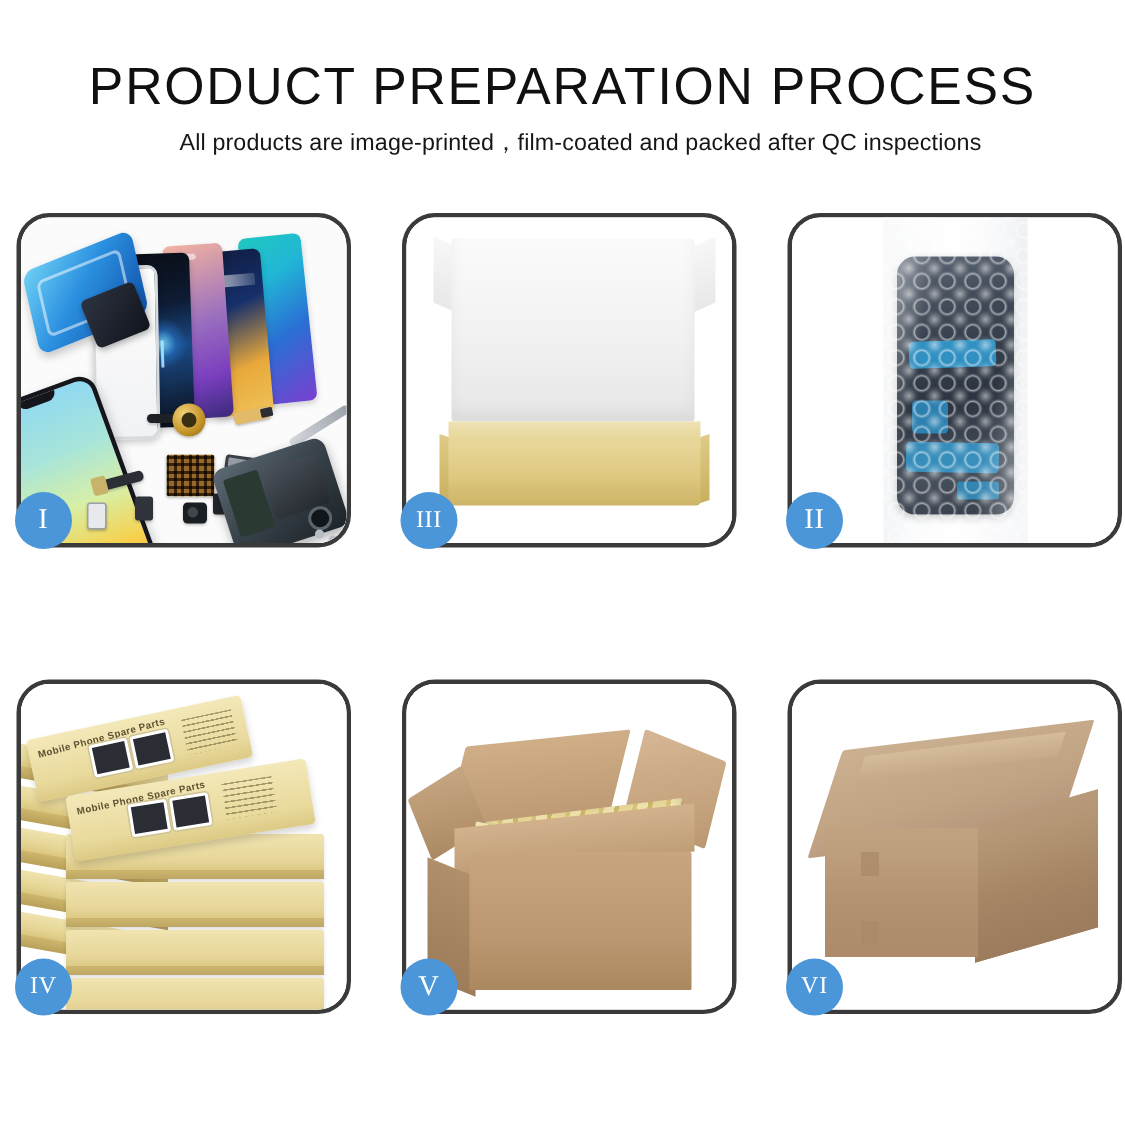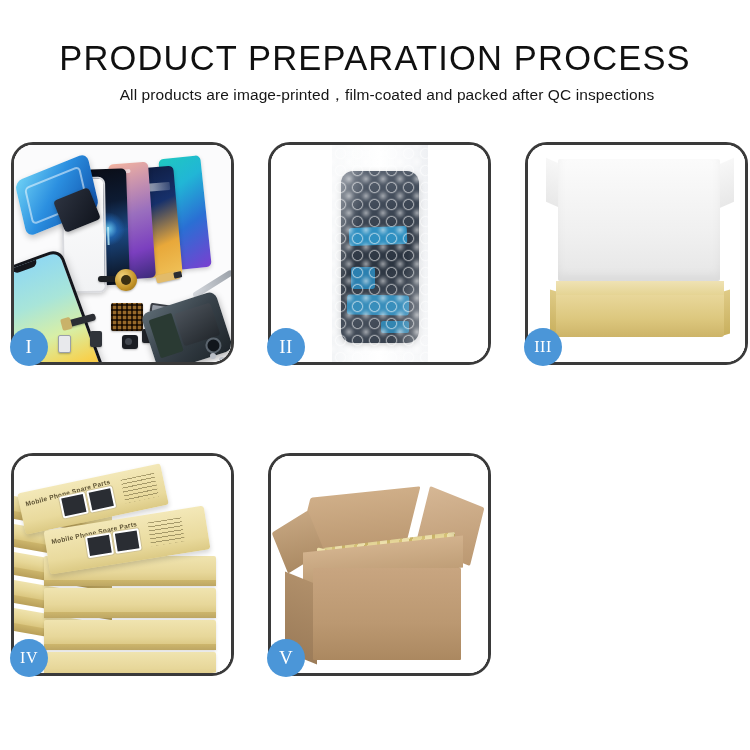--- a/index.html
+++ b/index.html
@@ -467,54 +467,54 @@
               <i></i>
             </div>
         </div>
       </div>
       <div class="badge">I</div>
     </div>
 
     <div class="panel">
       <div class="panel-inner">
         <div class="scene">
-          <div class="p2bg"></div>
-          <div class="bagwrap">
-            <div class="phantom">
-              <span class="blue1"></span>
-                <span class="blue2"></span>
-              <span class="blue3"></span>
-                <span class="blue4"></span>
-            </div>
-            <div class="bubbles"></div>
-            <div class="bagsheen"></div>
-          </div>
-        </div>
-      </div>
-      <div class="badge">II</div>
-    </div>
-
-    <div class="panel">
-      <div class="panel-inner">
-        <div class="scene">
           <div class="p3bg"></div>
           <div class="lidflapL"></div>
           <div class="lidflapR"></div>
           <div class="lidback"></div>
           <div class="contents">
             <span class="blu"></span>
               <span class="blu2"></span>
           </div>
           <div class="trayleft"></div>
           <div class="trayright"></div>
           <div class="traytop"></div>
           <div class="trayfront"></div>
         </div>
       </div>
       <div class="badge wide">III</div>
+    </div>
+
+    <div class="panel">
+      <div class="panel-inner">
+        <div class="scene">
+          <div class="p2bg"></div>
+          <div class="bagwrap">
+            <div class="phantom">
+              <span class="blue1"></span>
+                <span class="blue2"></span>
+              <span class="blue3"></span>
+                <span class="blue4"></span>
+            </div>
+            <div class="bubbles"></div>
+            <div class="bagsheen"></div>
+          </div>
+        </div>
+      </div>
+      <div class="badge">II</div>
     </div>
 
     <div class="panel">
       <div class="panel-inner">
         <div class="scene">
           <div class="p4bg"></div>
           <div class="stack">
             <div class="sb bl1">
                 <span class="face"></span>
                 <span class="edge"></span>
@@ -569,15 +569,29 @@
           <div class="inner-goods"></div>
           <div class="inner-goods2"></div>
           <div class="carton-topface"></div>
           <div class="carton-left"></div>
           <div class="carton-body"></div>
         </div>
       </div>
       <div class="badge">V</div>
     </div>
 
+    <div class="panel">
+      <div class="panel-inner">
+        <div class="scene">
+          <div class="p6bg"></div>
+          <div class="sealed-top"></div>
+          <div class="sealed-tape"></div>
+          <div class="sealed-right"></div>
+          <div class="sealed-front"></div>
+          <div class="seal-mark m1"></div>
+          <div class="seal-mark m2"></div>
+        </div>
+      </div>
+      <div class="badge wide">VI</div>
+    </div>
 
   </div>
 </div>
 
 </body></html>

